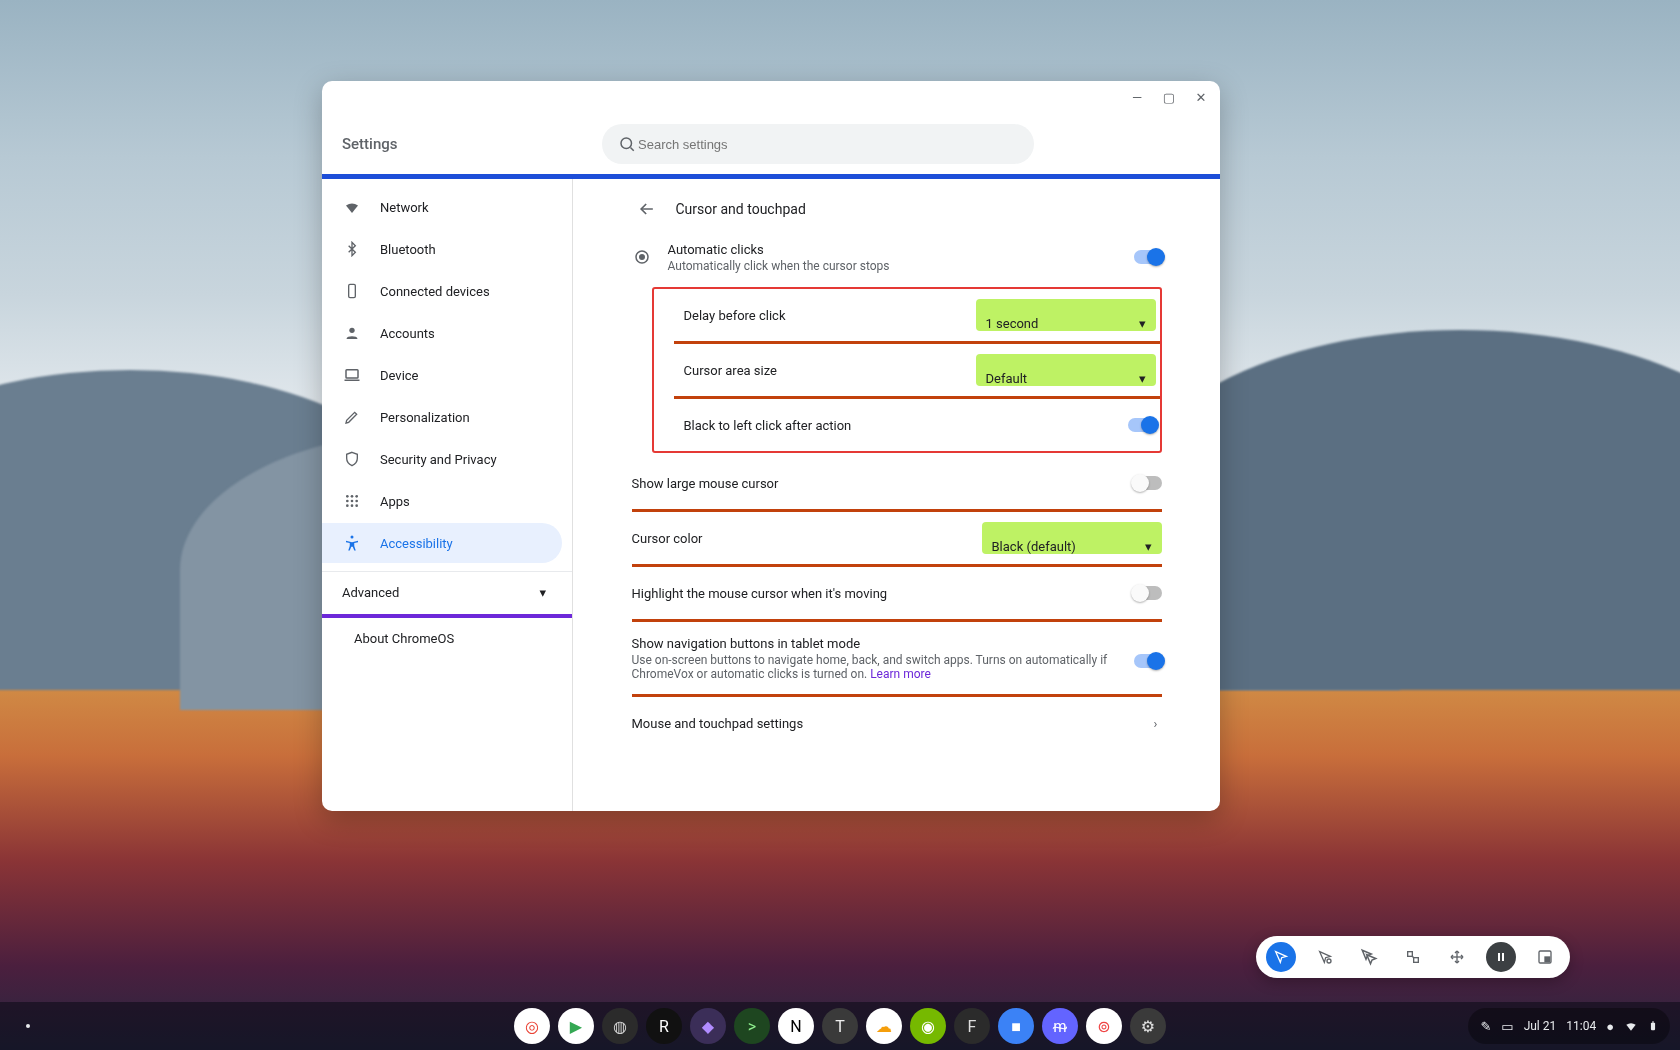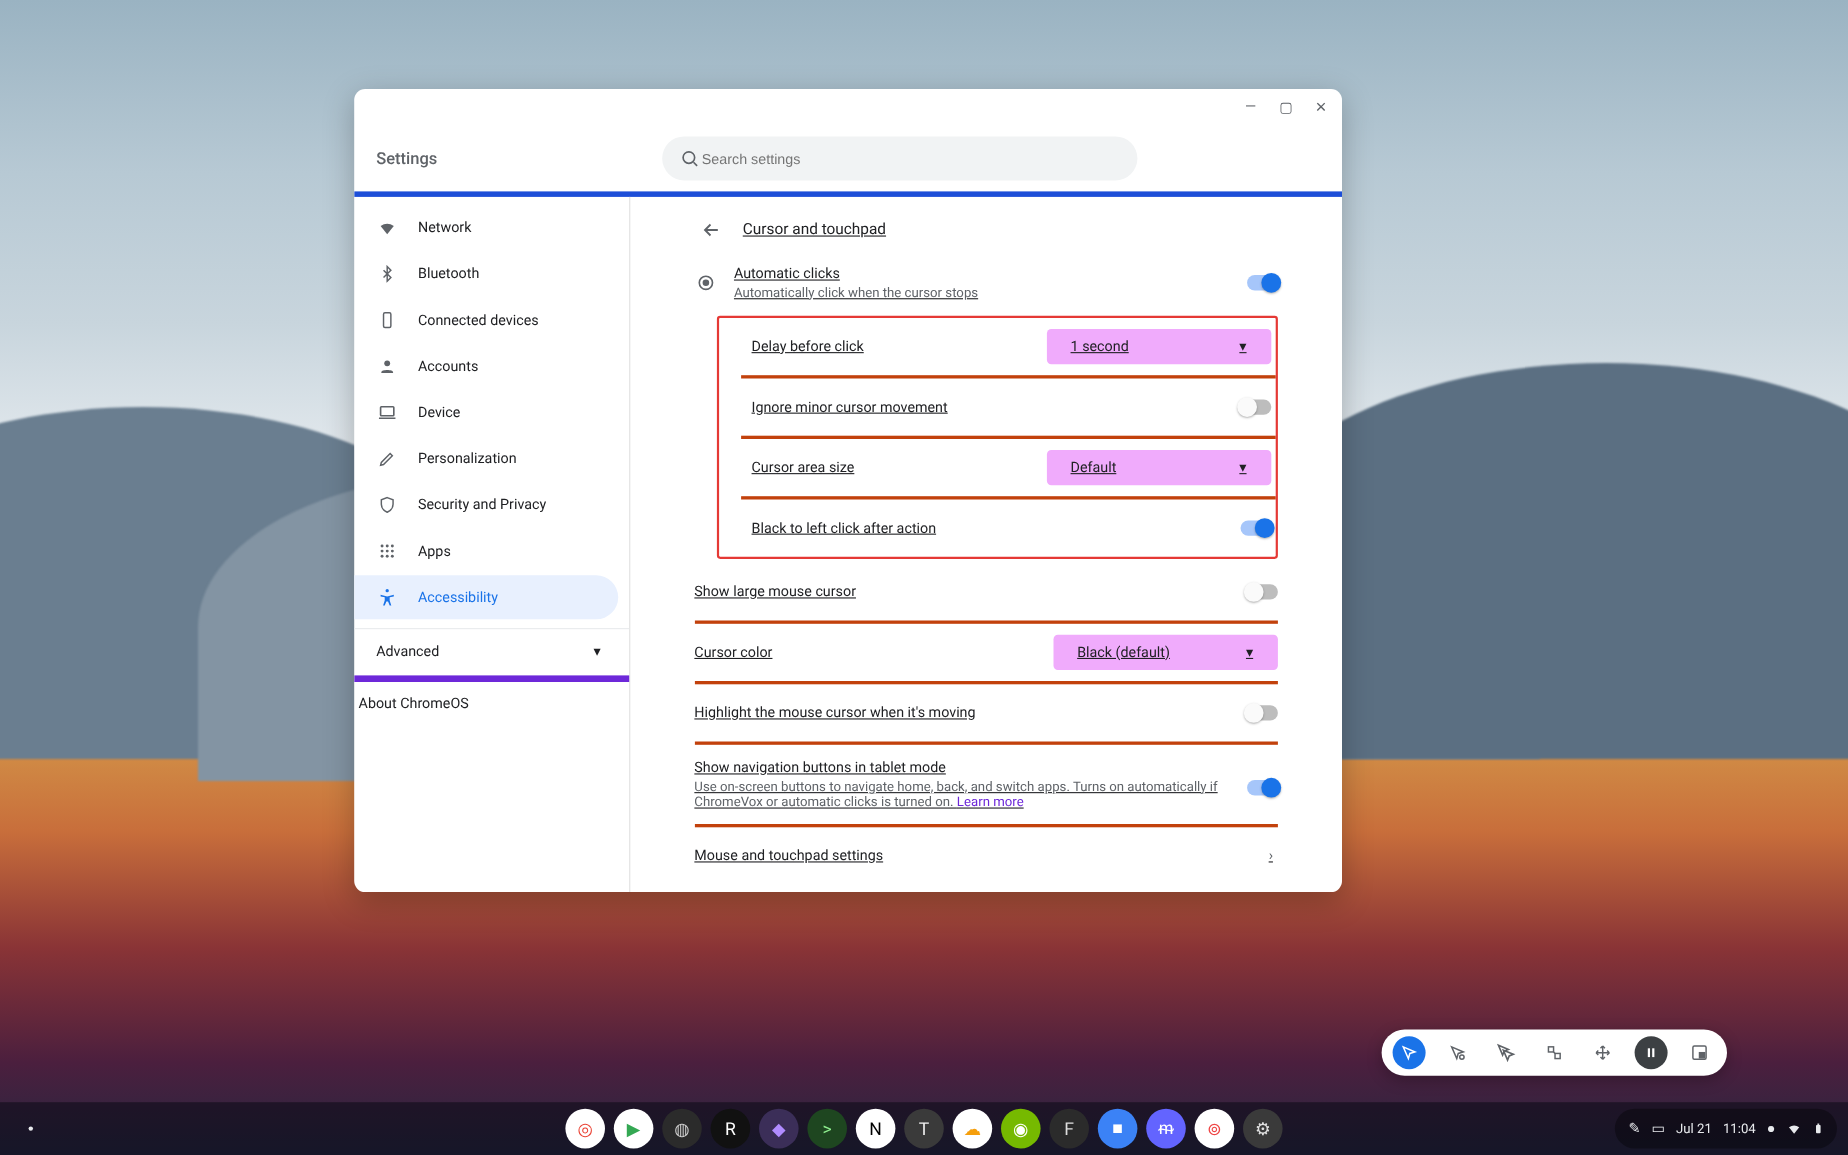--- a/index.html
+++ b/index.html
@@ -151,39 +151,38 @@
     cursor: pointer;
     color: #202124;
     font-size: 13px;
     border-top: 1px solid #e8eaed;
     margin-top: 6px;
   }
   .side-about {
     height: 40px;
     display: flex;
     align-items: center;
-    padding: 0 4px;
+    padding: 0 32px;
     cursor: pointer;
     color: #202124;
     font-size: 13px;
-    border-top: 6px solid #6d28d9;
+    border-top: 4px solid #6d28d9;
   }
 
   
   .main {
     flex: 1;
     display: flex;
     flex-direction: column;
     align-items: center;
     overflow-y: auto;
   }
   .main-inner {
     width: 530px;
     padding: 8px 0 20px;
-    text-decoration: underline;
   }
   .page-head {
     display: flex;
     align-items: center;
     gap: 14px;
     height: 44px;
   }
   .back-btn {
     width: 30px;
     height: 30px;
@@ -225,26 +224,26 @@
   .highlight-box {
     border: 2px solid #e53935;
     border-radius: 3px;
     margin: 4px 0 4px 20px;
   }
 
   
   .dropdown {
     width: 160px;
     height: 32px;
-    background:#f0abfc;
+    background:#bef264;
     border-radius:4px;
     display:flex;
-    align-items:center;
+    align-items:flex-end;
     justify-content:space-between;
-    padding:0 22px;
+    padding:0 10px;
     font-size:13px;
     color:#202124;
     cursor:pointer;
   }
 
   
   .toggle {
     position: relative;
     width: 28px;
     height: 14px;
@@ -514,26 +513,20 @@
           <div class="nested">
 
             <div class="row">
               <div class="labels">Delay before click</div>
               <div class="dropdown">
                 <span>1 second</span>
                 <span>▾</span>
               </div>
             </div>
 
-            <div class="row">
-              <div class="labels">Ignore minor cursor movement</div>
-              <div class="toggle off">
-                  <div class="knob"></div>
-                </div>
-            </div>
 
             <div class="row">
               <div class="labels">Cursor area size</div>
               <div class="dropdown">
                 <span>Default</span>
                 <span>▾</span>
               </div>
             </div>
 
             <div class="row" style="border-bottom:none;">

